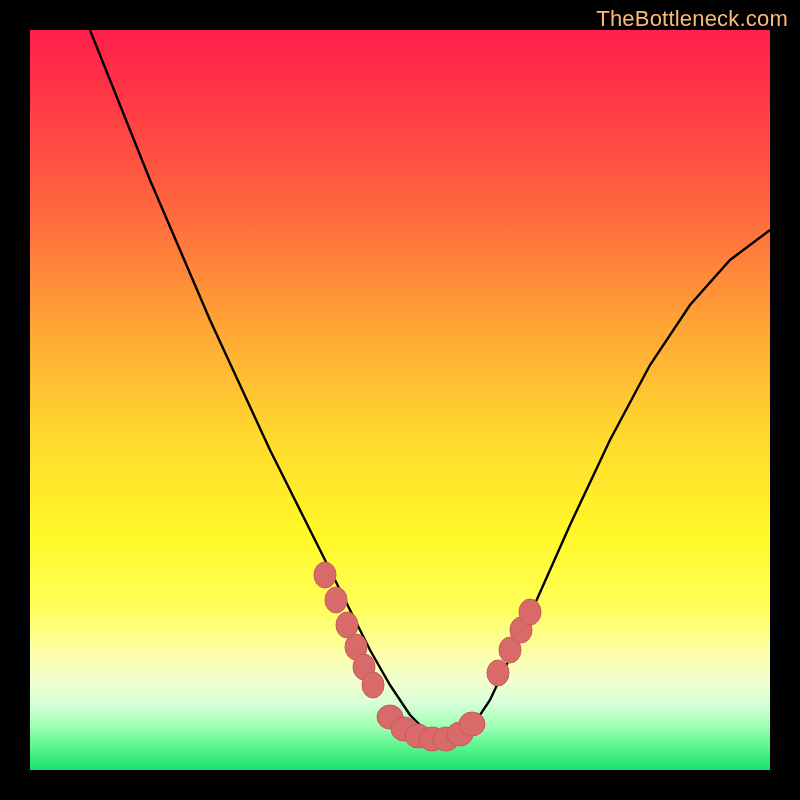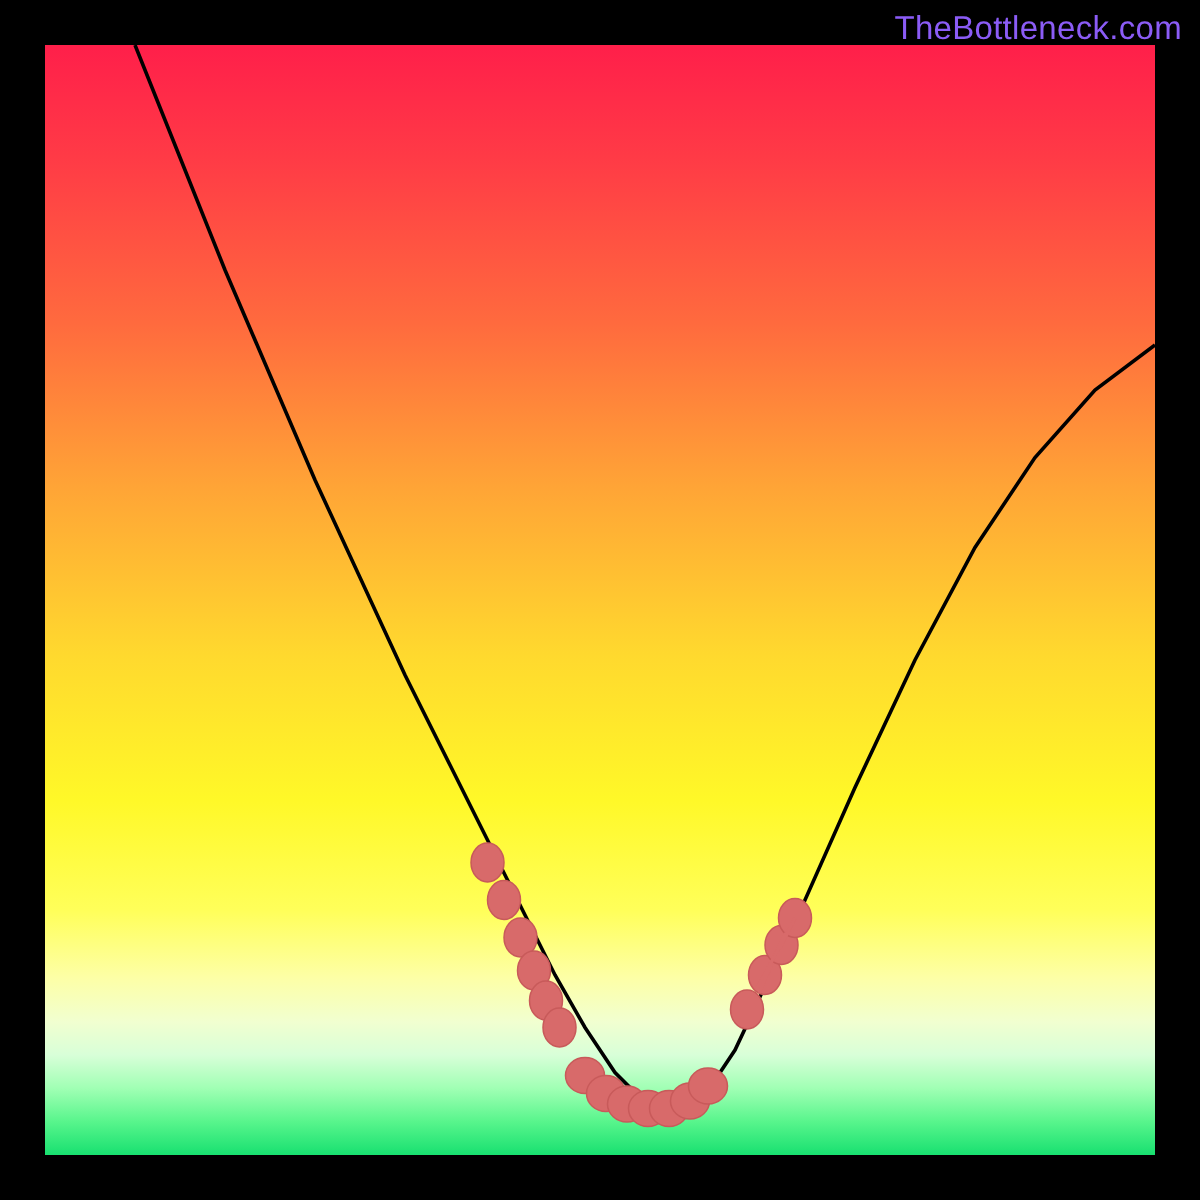--- a/index.html
+++ b/index.html
@@ -30,21 +30,21 @@
       #d8ffd8 91%,
       #a0ffb4 94%,
       #58f58c 97%,
       #18e070 100%
     );
   }
   .watermark {
     position: absolute;
     top: 6px;
     right: 12px;
-    color: #8b5cf6;
+    color: #fdba74;
     font-size: 22px;
     font-weight: 500;
     letter-spacing: 0.2px;
     z-index: 5;
   }
   svg.overlay {
     position: absolute;
     left: 0;
     top: 0;
   }

